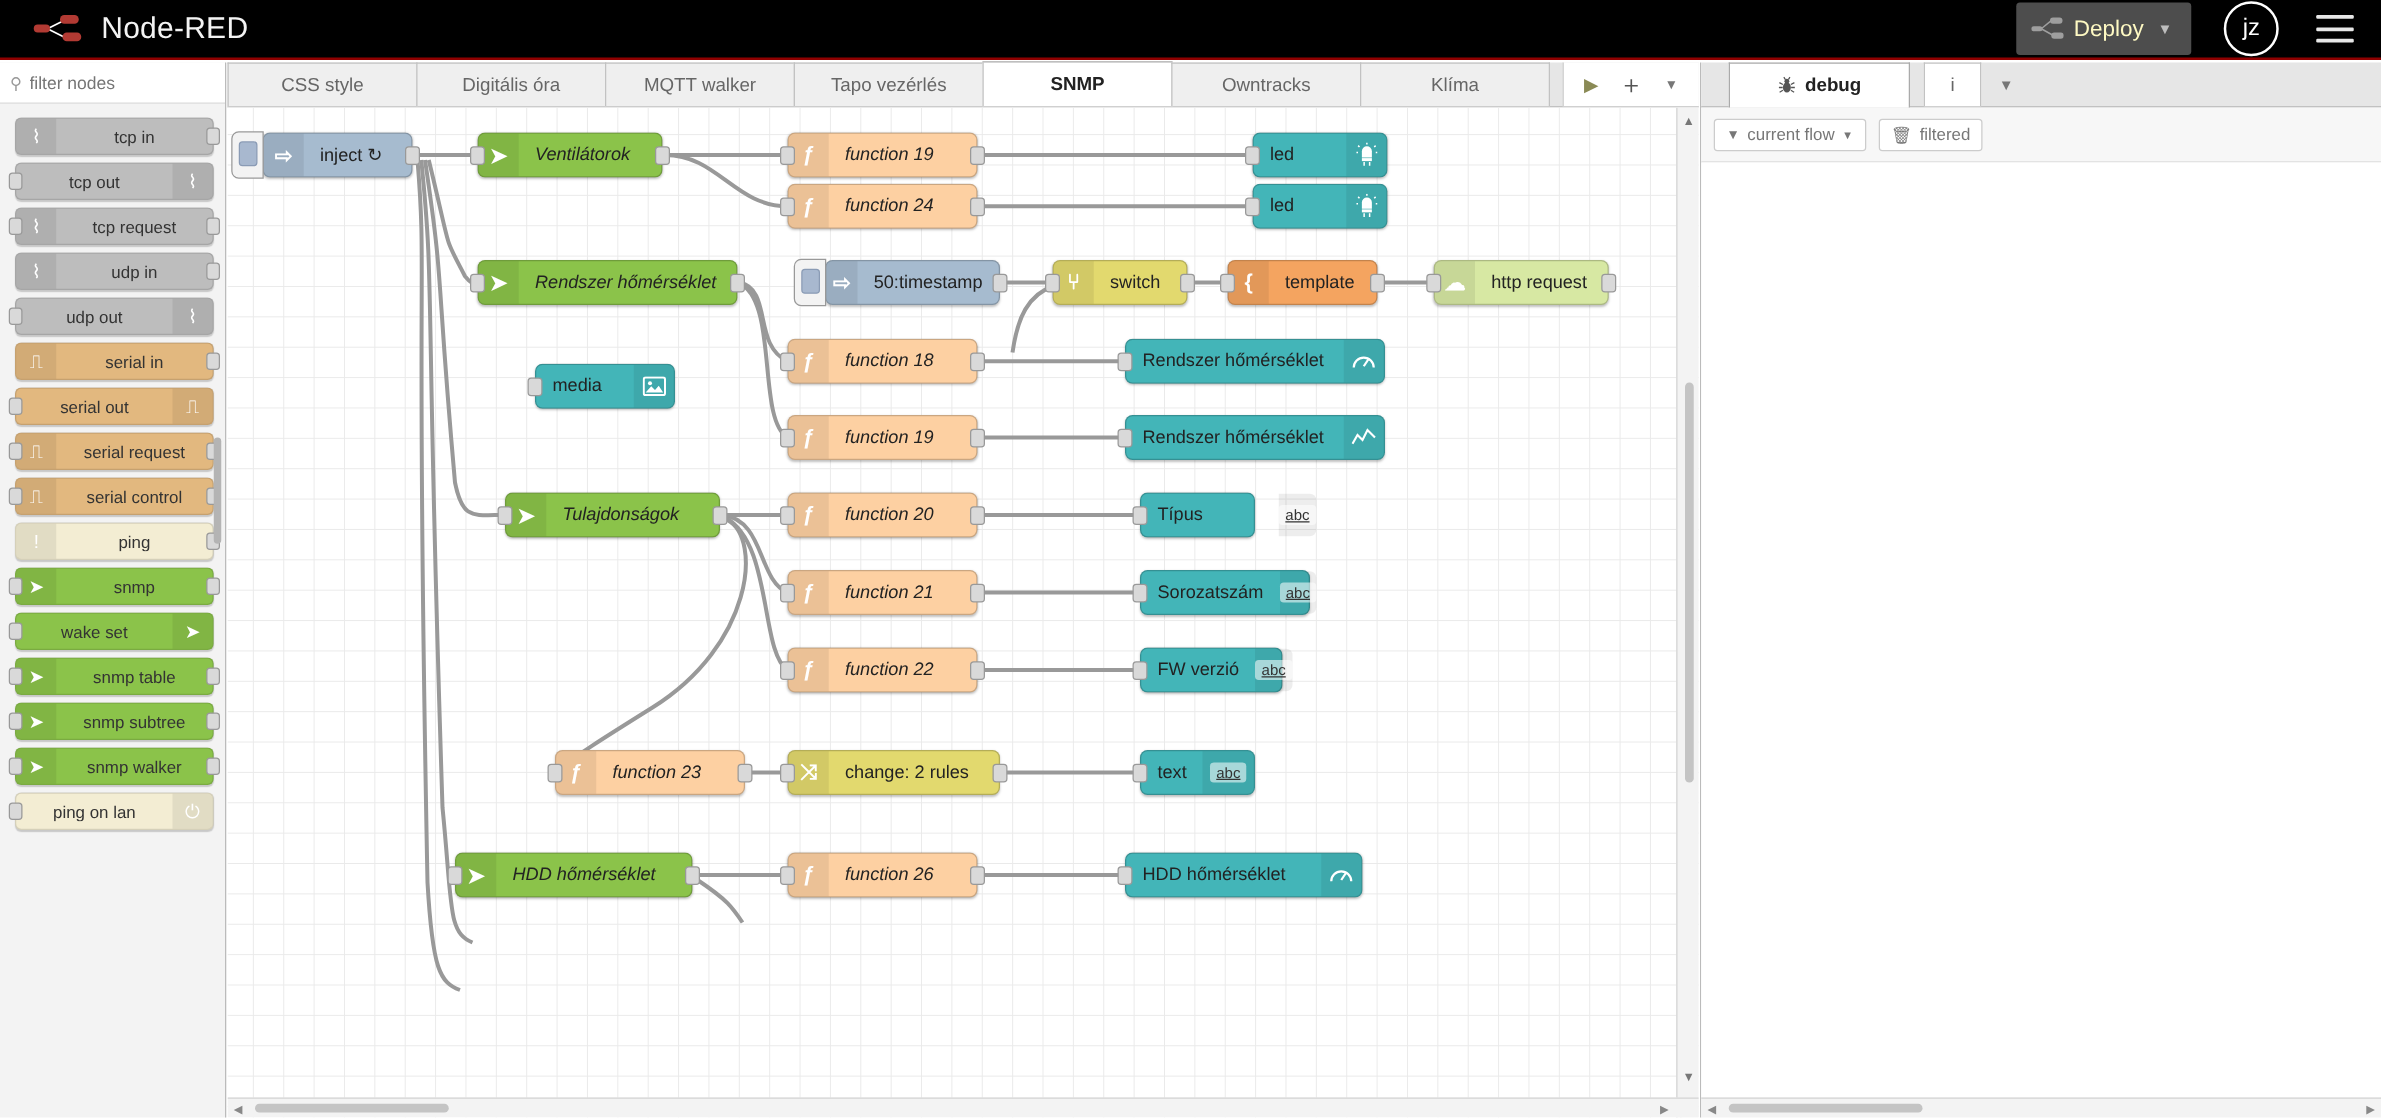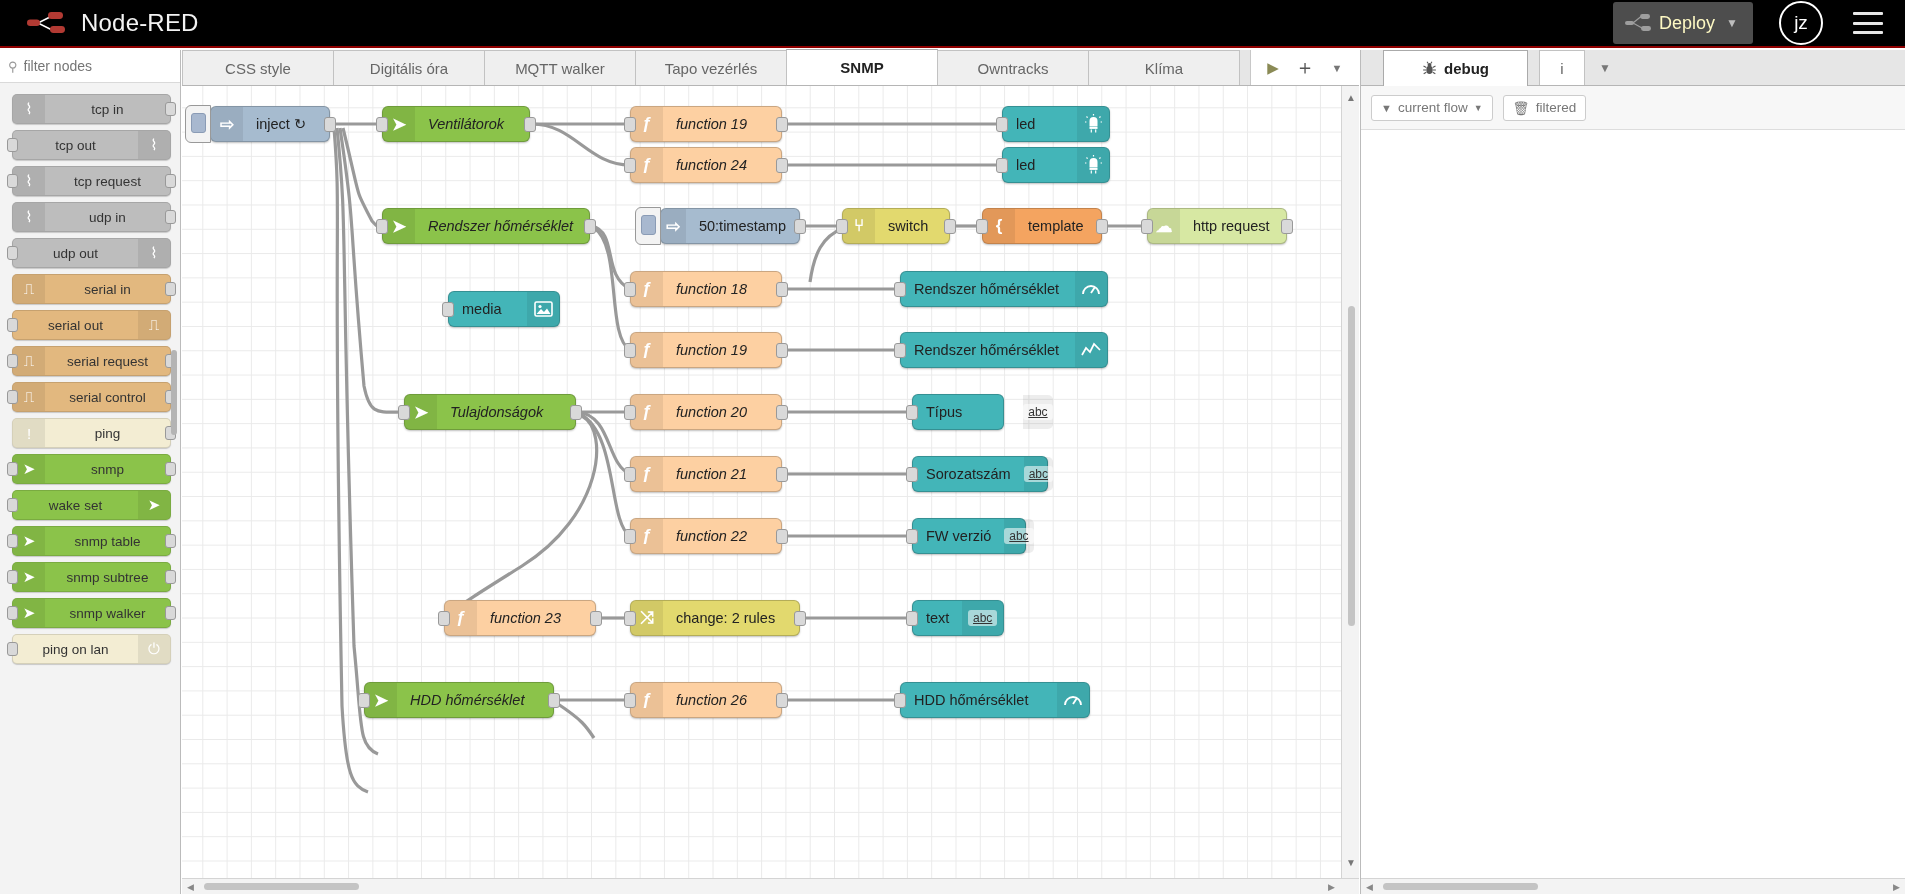--- a/index.html
+++ b/index.html
@@ -427,21 +427,21 @@
         <span class="nlabel">http request</span>
         <span class="port in"></span>
         <span class="port out"></span>
       </div>
       <div class="node ital" style="left: 448px; top: 185px; width: 152px; background: rgb(253, 208, 162);">
         <span class="nicon" style="color:#fff;font-size:17px;font-weight:bold;">ƒ</span>
         <span class="nlabel">function 18</span>
         <span class="port in"></span>
         <span class="port out"></span>
       </div>
-      <div class="node" style="left: 266px; top: 205px; width: 112px; background: rgb(67, 181, 184);">
+      <div class="node" style="left: 246px; top: 205px; width: 112px; background: rgb(67, 181, 184);">
         <span class="nlabel">media</span>
         <span class="nicon right">
           <svg width="19" height="16" viewBox="0 0 19 16">
             <rect x="1" y="1" width="17" height="14" rx="1.5" fill="none" stroke="#fff" stroke-width="1.6"></rect>
             <circle cx="6" cy="5.5" r="1.6" fill="#fff"></circle>
             <path d="M2.5 13 L7 8 L10 11 L13 7.5 L16.5 13 Z" fill="#fff"></path>
           </svg>
         </span>
         <span class="port in"></span>
       </div>

